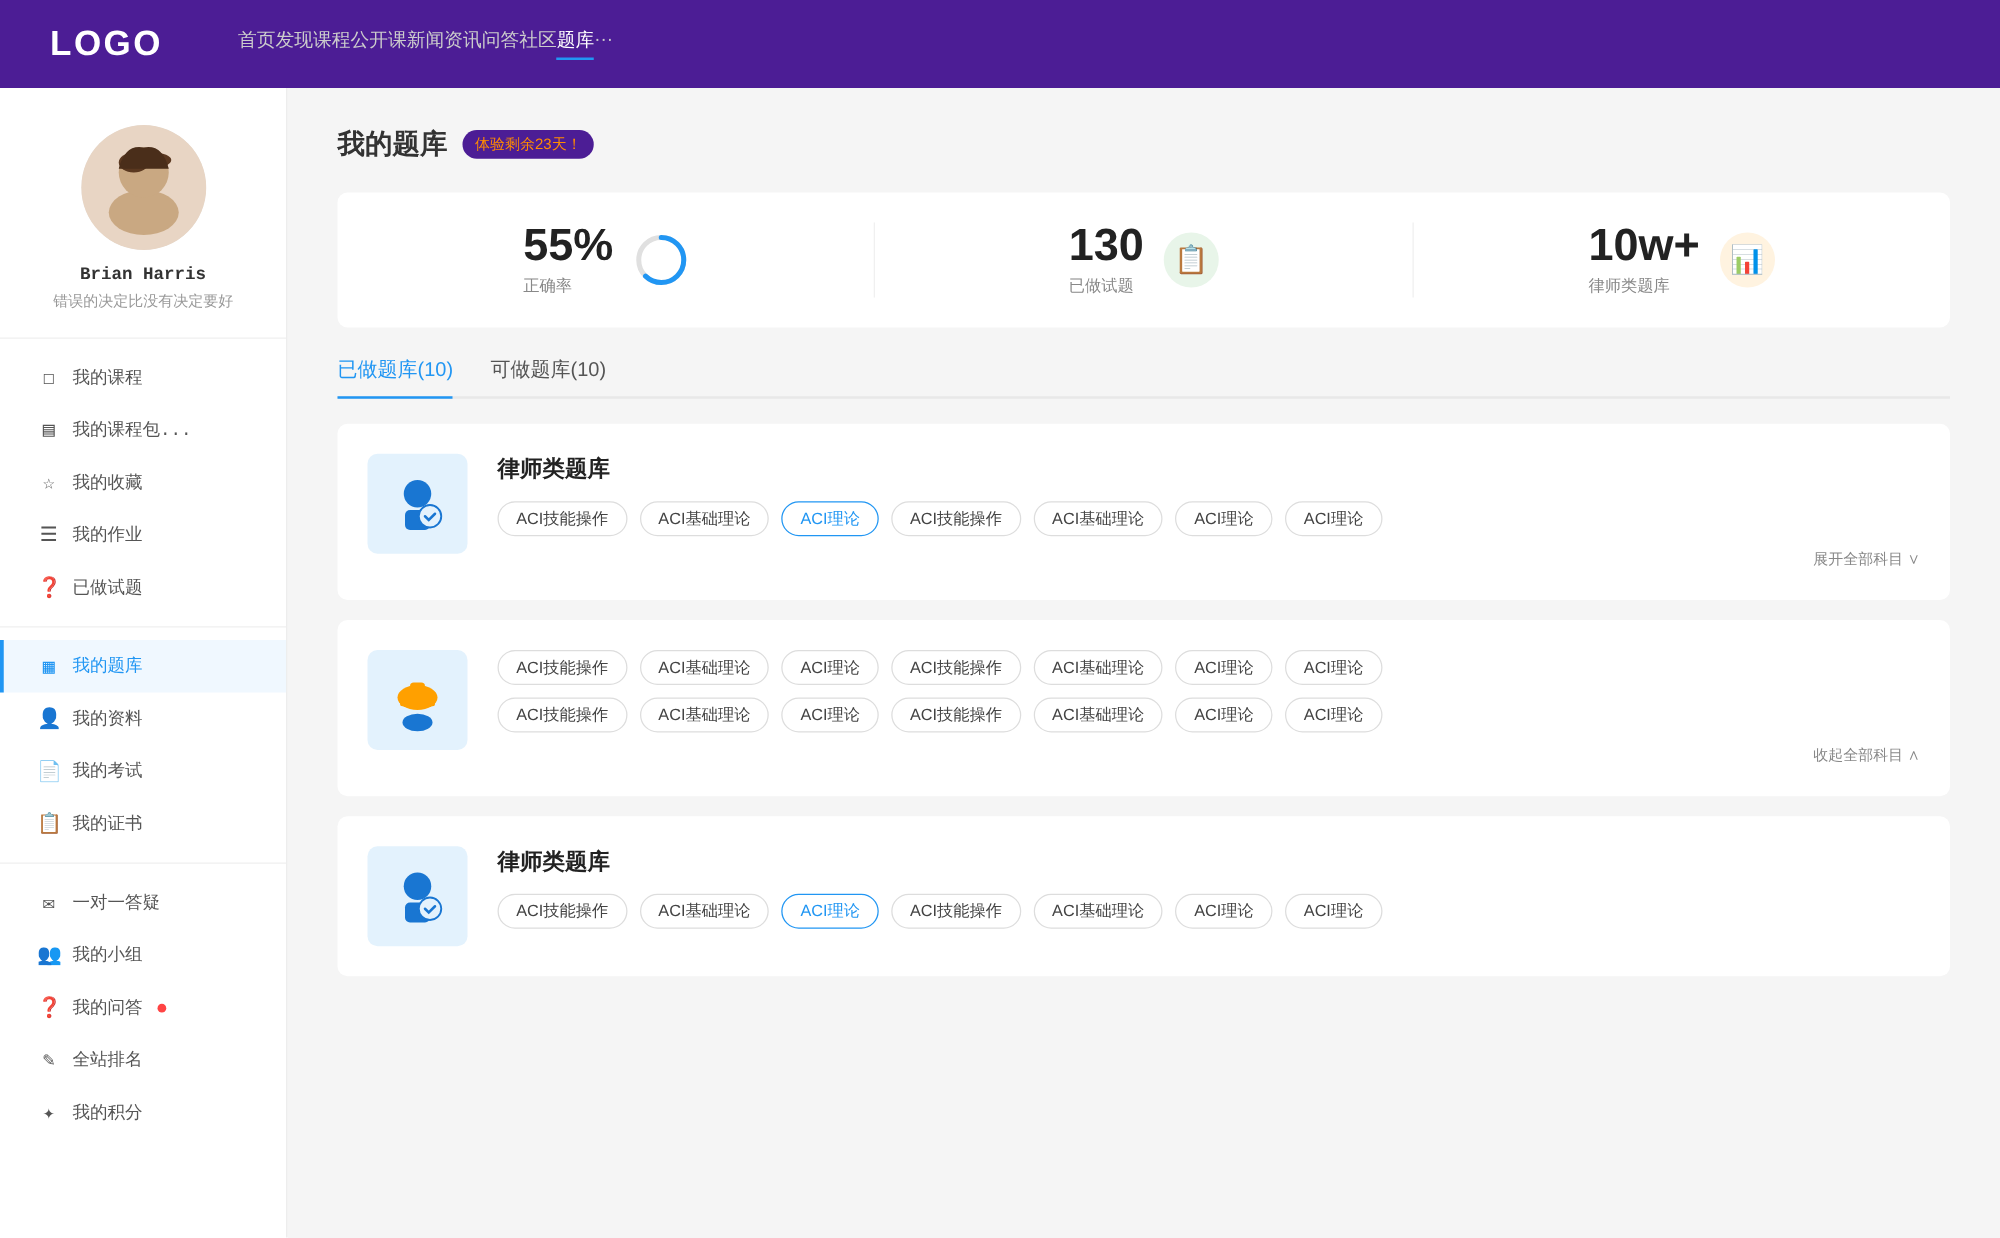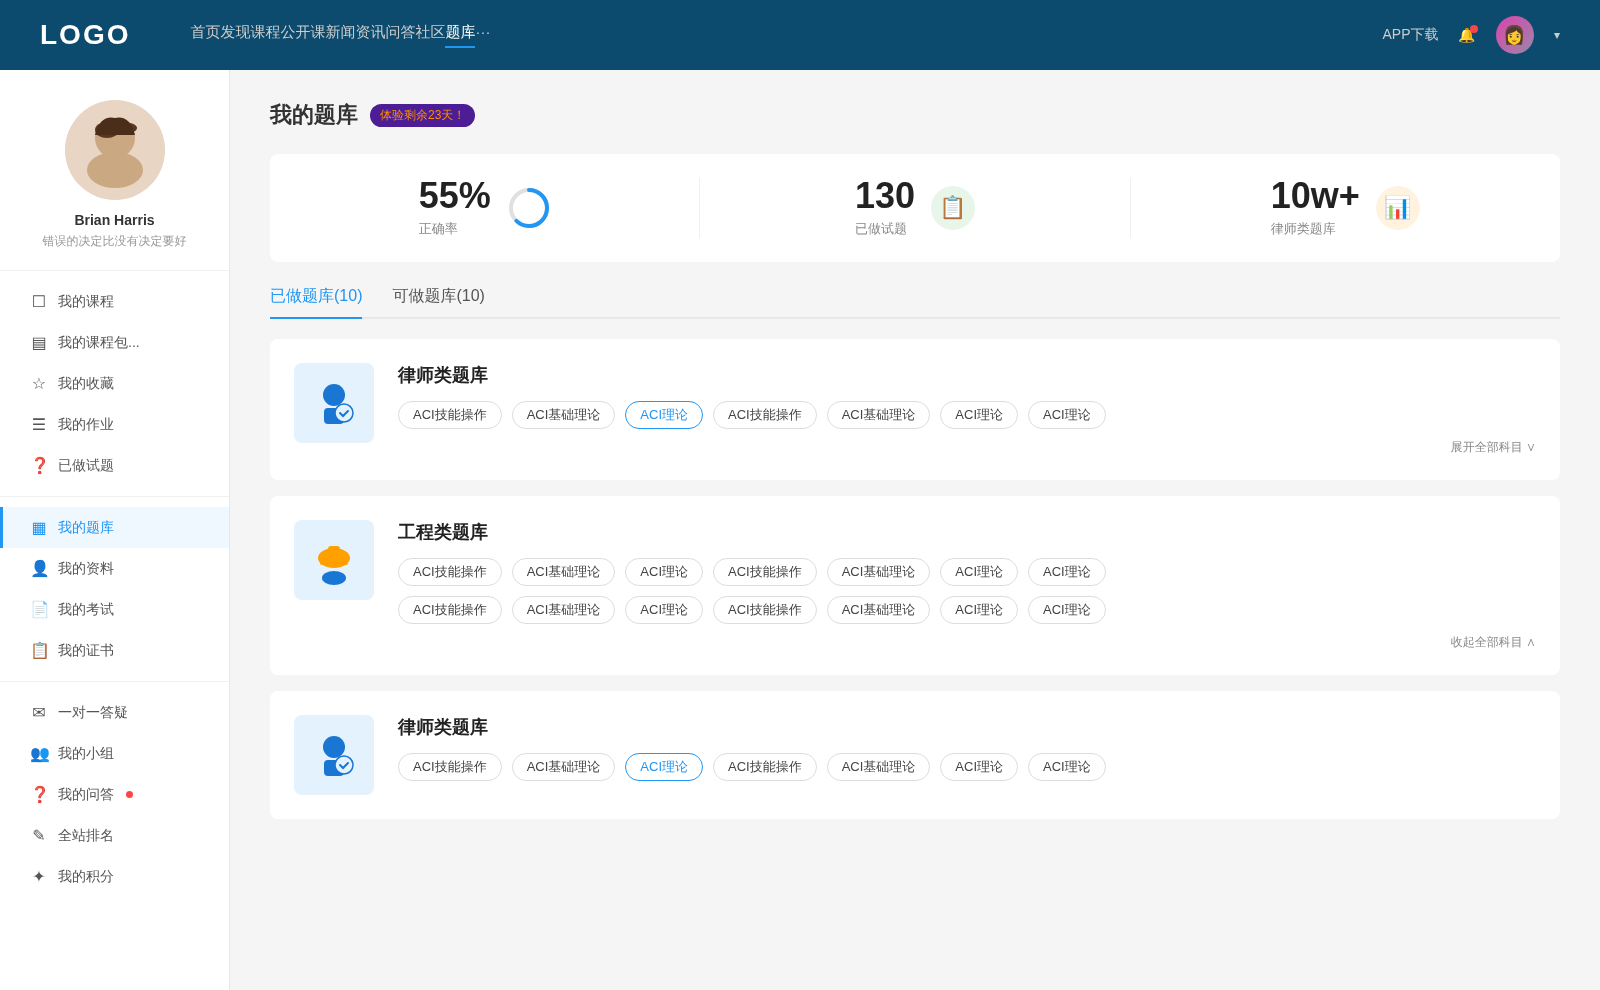--- a/index.html
+++ b/index.html
@@ -1,20 +1,20 @@
 <!DOCTYPE html>
 <html><head>
   <meta charset="utf-8">
   <style>
     * { box-sizing: border-box; margin: 0; padding: 0; }
     body { font-family: 'PingFang SC', 'Microsoft YaHei', sans-serif; background: #f5f5f5; color: #333; font-size: 14px; }
 
     
     .navbar {
-      background: #0c4a6e;
+      background: #4c1d95;
       height: 70px;
       display: flex;
       align-items: center;
       padding: 0 40px;
       position: fixed;
       top: 0; left: 0; right: 0;
       z-index: 100;
     }
     .navbar-logo {
       color: #fff;
@@ -89,20 +89,21 @@
       background: #fff;
       border-right: 1px solid #e8e8e8;
       min-height: 920px;
       padding-top: 30px;
       flex-shrink: 0;
       position: fixed;
       top: 70px;
       bottom: 0;
       left: 0;
       overflow-y: auto;
+      font-family: Liberation Mono, monospace;
     }
     .sidebar-profile {
       display: flex;
       flex-direction: column;
       align-items: center;
       margin-bottom: 20px;
     }
     .profile-avatar {
       width: 100px; height: 100px;
       border-radius: 50%;
@@ -308,31 +309,20 @@
   <div class="navbar-logo">LOGO</div>
   <div class="navbar-nav">
     <a>首页</a>
     <a>发现课程</a>
     <a>公开课</a>
     <a>新闻资讯</a>
     <a>问答社区</a>
     <a class="active">题库</a>
     <a>···</a>
   </div>
-  <div class="navbar-right">
-    <span class="navbar-app-dl">APP下载</span>
-    <span class="bell-icon">
-      🔔
-      <span class="bell-dot"></span>
-    </span>
-    <div class="avatar-wrap">
-      <div class="avatar-img">👩</div>
-    </div>
-    <span class="chevron">▾</span>
-  </div>
 </nav>
 
 <div class="page-wrap">
 
   <aside class="sidebar">
     <div class="sidebar-profile">
       <div class="profile-avatar">
         <svg viewBox="0 0 100 100" width="100" height="100">
           <circle cx="50" cy="50" r="50" fill="#e8d5c4"></circle>
           <ellipse cx="50" cy="70" rx="28" ry="18" fill="#c9a882"></ellipse>
@@ -485,21 +475,20 @@
 
           <ellipse cx="28" cy="26" rx="16" ry="10" fill="#ffa000"></ellipse>
           <rect x="14" y="28" width="28" height="5" rx="2" fill="#ffa000"></rect>
           <rect x="22" y="14" width="12" height="12" rx="3" fill="#ffa000"></rect>
 
           <circle cx="28" cy="38" r="4" fill="none"></circle>
           <ellipse cx="28" cy="46" rx="12" ry="7" fill="#1976d2"></ellipse>
         </svg>
       </div>
       <div class="bank-body">
-        <div class="bank-title">工程类题库</div>
         <div class="bank-tags">
           <span class="bank-tag">ACI技能操作</span>
           <span class="bank-tag">ACI基础理论</span>
           <span class="bank-tag">ACI理论</span>
           <span class="bank-tag">ACI技能操作</span>
           <span class="bank-tag">ACI基础理论</span>
           <span class="bank-tag">ACI理论</span>
           <span class="bank-tag">ACI理论</span>
         </div>
         <div class="bank-tags">

